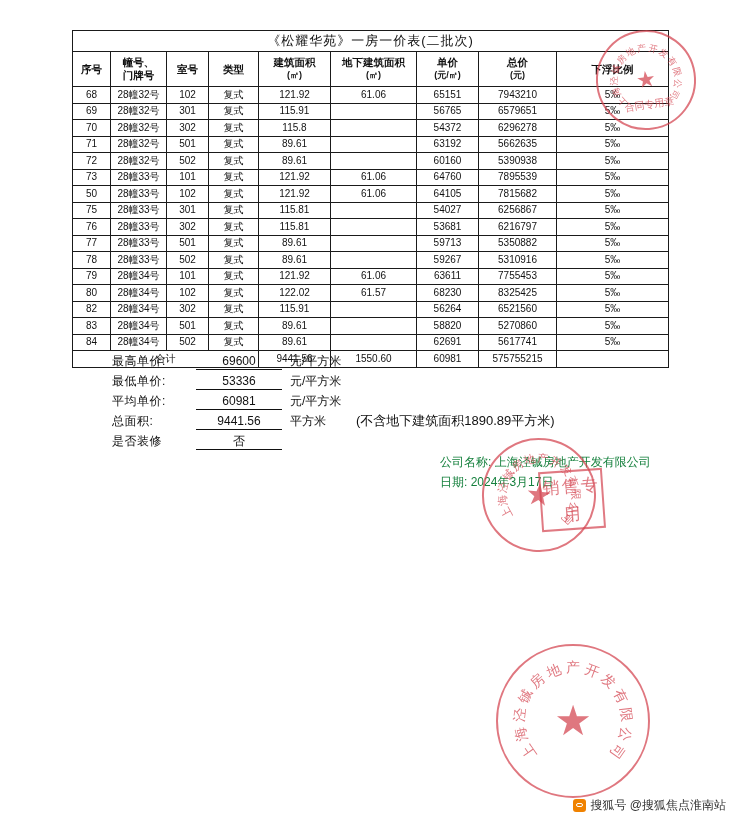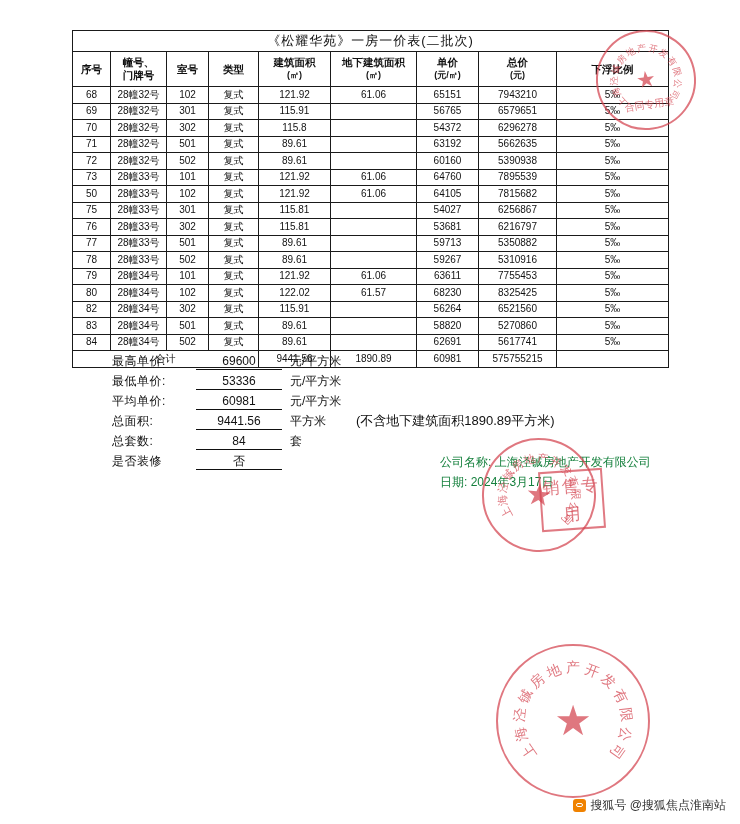--- a/index.html
+++ b/index.html
@@ -456,21 +456,21 @@
             <td></td>
             <td>62691</td>
             <td>5617741</td>
             <td>5‰</td>
           </tr>
         </tbody>
       <tfoot>
         <tr class="total-row">
           <td colspan="4">合计</td>
           <td>9441.56</td>
-          <td>1890.89</td>
+          <td>1550.60</td>
           <td>60981</td>
           <td>575755215</td>
           <td></td>
         </tr>
       </tfoot>
     </table>
   </div>
 
   <div class="summary">
     <div class="row">
@@ -486,25 +486,20 @@
     <div class="row">
       <div class="lbl">平均单价:</div>
       <div class="val">60981</div>
       <div class="unit">元/平方米</div>
     </div>
     <div class="row">
       <div class="lbl">总面积:</div>
       <div class="val">9441.56</div>
       <div class="unit">平方米</div>
       <div class="note">(不含地下建筑面积1890.89平方米)</div>
-    </div>
-    <div class="row">
-      <div class="lbl">总套数:</div>
-      <div class="val">84</div>
-      <div class="unit">套</div>
     </div>
     <div class="row">
       <div class="lbl">是否装修</div>
       <div class="val">否</div>
     </div>
   </div>
 
   <div class="company">
     <div>
       <span>公司名称:</span>

